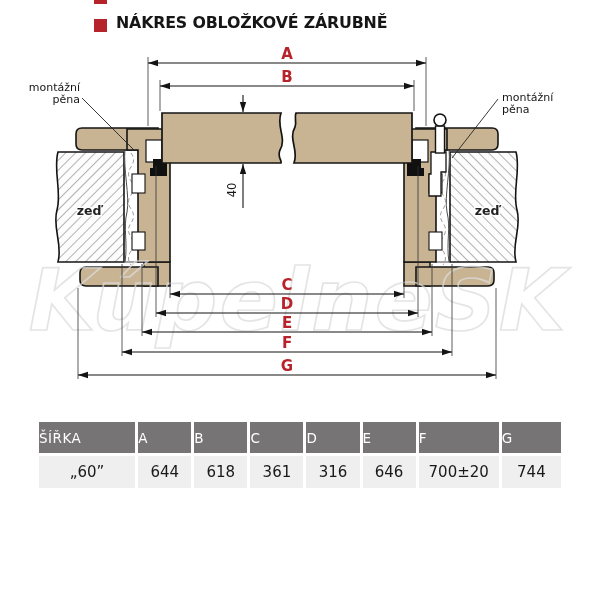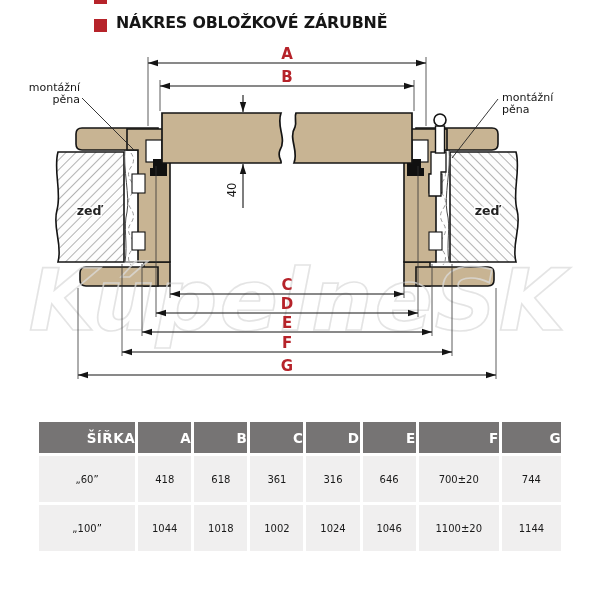--- a/index.html
+++ b/index.html
@@ -29,26 +29,26 @@
   .thick{font:11.5px "DejaVu Sans","Liberation Sans",sans-serif;fill:#161616;}
   .watermark{font:italic bold 86px "DejaVu Sans","Liberation Sans",sans-serif;
     fill:none;stroke:#dcdcdc;stroke-width:1.7;letter-spacing:2px;opacity:.75;}
   
   .size-table-wrap{position:absolute;left:36px;top:419px;}
   table.size-table{
     border-collapse:separate;border-spacing:3px;background:#fff;table-layout:fixed;
     width:528px;
   }
   table.size-table th{
-    background:#767474;color:#ffffff;font-weight:bold;font-size:13.5px;
-    height:31px;text-align:right;padding:0;letter-spacing:.5px;
+    background:#767474;color:#ffffff;font-weight:normal;font-size:13.5px;
+    height:31px;text-align:left;padding:0;letter-spacing:.5px;
   }
   table.size-table td{
-    background:#f0efef;color:#191919;font-size:10px;height:24px;
-    text-align:center;padding:11px;white-space:nowrap;
+    background:#f0efef;color:#191919;font-size:15px;height:24px;
+    text-align:center;padding:4px;white-space:nowrap;
   }
 </style>
 </head>
 <body>
 
 <div class="bullet-fragment"></div>
 
 <div class="title-row">
   <span class="title-bullet"></span>
   <h1 class="page-title">NÁKRES OBLOŽKOVÉ ZÁRUBNĚ</h1>
@@ -174,33 +174,23 @@
         <th>C</th>
         <th>D</th>
         <th>E</th>
         <th>F</th>
         <th>G</th>
       </tr>
     </thead>
     <tbody>
         <tr>
           <td>„60”</td>
-          <td>418</td>
+          <td>644</td>
           <td>618</td>
           <td>361</td>
           <td>316</td>
           <td>646</td>
           <td>700±20</td>
           <td>744</td>
         </tr>
-        <tr>
-          <td>„100”</td>
-          <td>1044</td>
-          <td>1018</td>
-          <td>1002</td>
-          <td>1024</td>
-          <td>1046</td>
-          <td>1100±20</td>
-          <td>1144</td>
-        </tr>
       </tbody>
   </table>
 </div>
 
 </body></html>

